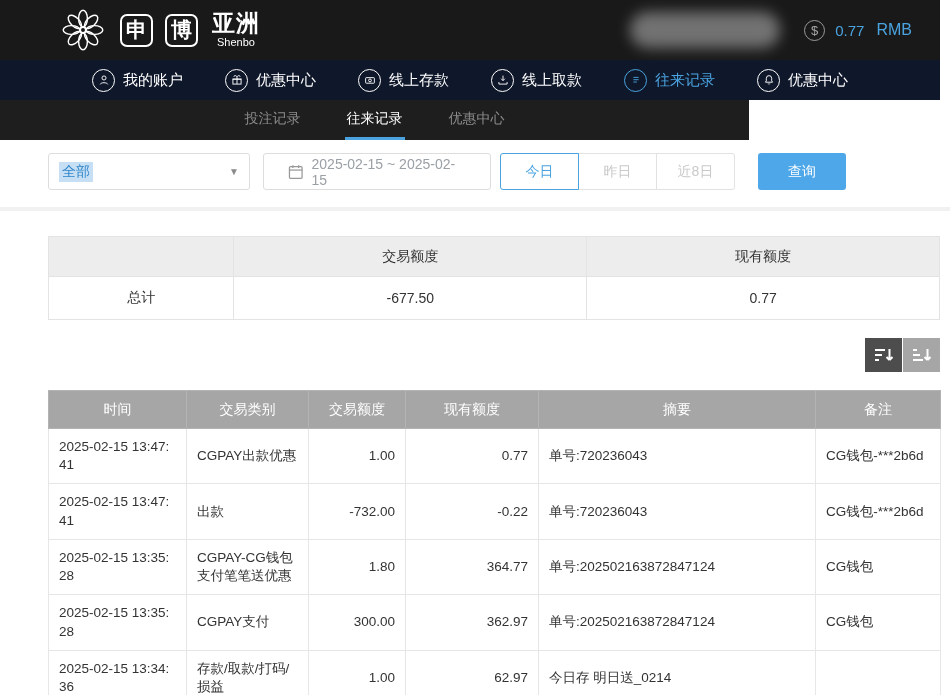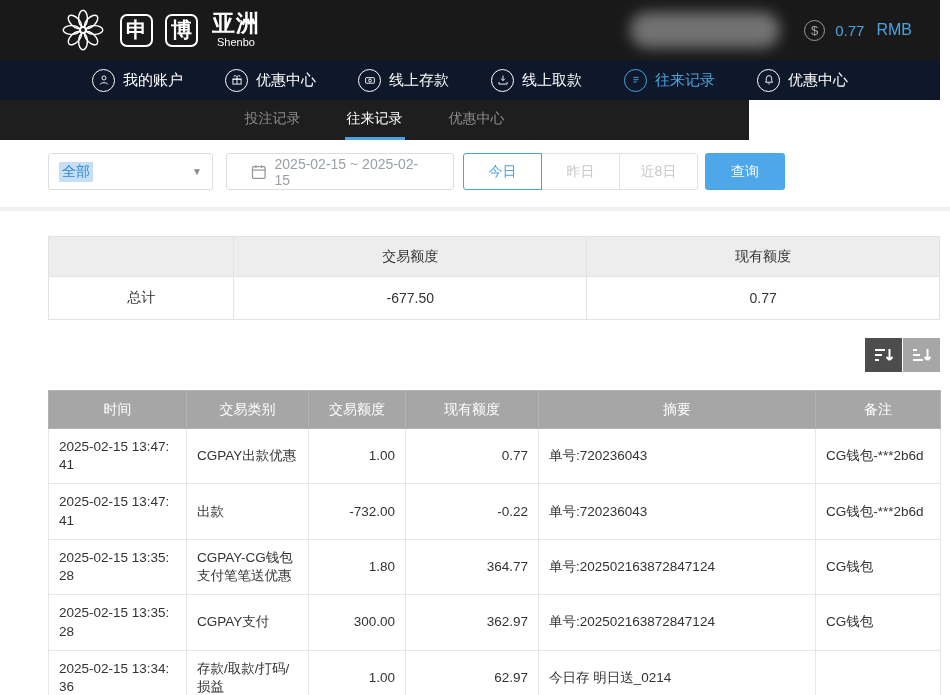--- a/index.html
+++ b/index.html
@@ -53,43 +53,43 @@
     display:flex; align-items:stretch; justify-content:center; gap:42px;
   }
   .subnav-item {
     color:#8c8c8c; font-size:14px; display:flex; align-items:center;
     border-bottom:3px solid transparent; padding:0 2px; cursor:pointer;
   }
   .subnav-item.active { color:#fff; border-bottom-color:var(--accent); }
   
   .filters { display:flex; align-items:center; margin:13px 0 0 48px; }
   .select-box {
-    width:165px; height:37px; border:1px solid #ddd; border-radius:3px;
+    width:202px; height:37px; border:1px solid #ddd; border-radius:3px;
     display:flex; align-items:center; justify-content:space-between; padding:4px 10px;
     background:#fff; cursor:pointer;
   }
   .select-value { background:#c7dff5; color:#2f86c9; font-size:14px; padding:1px 3px; }
   .select-arrow { color:#8a8a8a; font-size:10px; }
   .date-box {
     width:228px; height:37px; border:1px solid #ddd; border-radius:3px;
     display:flex; align-items:center; gap:8px; padding:0 24px;
     color:#9aa0a6; font-size:14px; margin-left:13px; cursor:pointer;
   }
   .quick-group { display:flex; margin-left:9px; }
   .quick-btn {
     min-width:79px; height:37px; background:#fff; border:1px solid #e2e2e2;
     color:#c9c9c9; font-size:14px; margin-left:-1px; position:relative; cursor:pointer;
     font-family:inherit;
   }
   .quick-btn:first-child { margin-left:0; border-radius:3px 0 0 3px; }
   .quick-btn:last-child { border-radius:0 3px 3px 0; }
   .quick-btn.active { border-color:var(--accent); color:var(--accent); z-index:1; }
   .search-btn {
-    width:80px; height:37px; background:var(--search-btn); color:#fff; border:none;
-    border-radius:3px; font-size:14px; margin-left:7px; cursor:pointer; font-family:inherit;
+    width:88px; height:37px; background:var(--search-btn); color:#fff; border:none;
+    border-radius:3px; font-size:14px; margin-left:23px; cursor:pointer; font-family:inherit;
   }
   .divider-strip { width:950px; height:4px; background:#f1f1f1; margin-top:17px; }
   
   .summary { width:892px; margin:25px 0 0 48px; border-collapse:collapse; }
   .summary th, .summary td { border:1px solid #e3e3e3; text-align:center; font-weight:normal; font-size:14px; color:#333; }
   .summary thead th { background:#ededed; height:40px; }
   .summary tbody td { background:#fff; height:43px; }
   
   .sort-area { width:940px; display:flex; justify-content:flex-end; gap:1px; margin-top:18px; }
   .sort-btn { width:37px; height:34px; border:none; display:flex; align-items:center; justify-content:center; cursor:pointer; }

